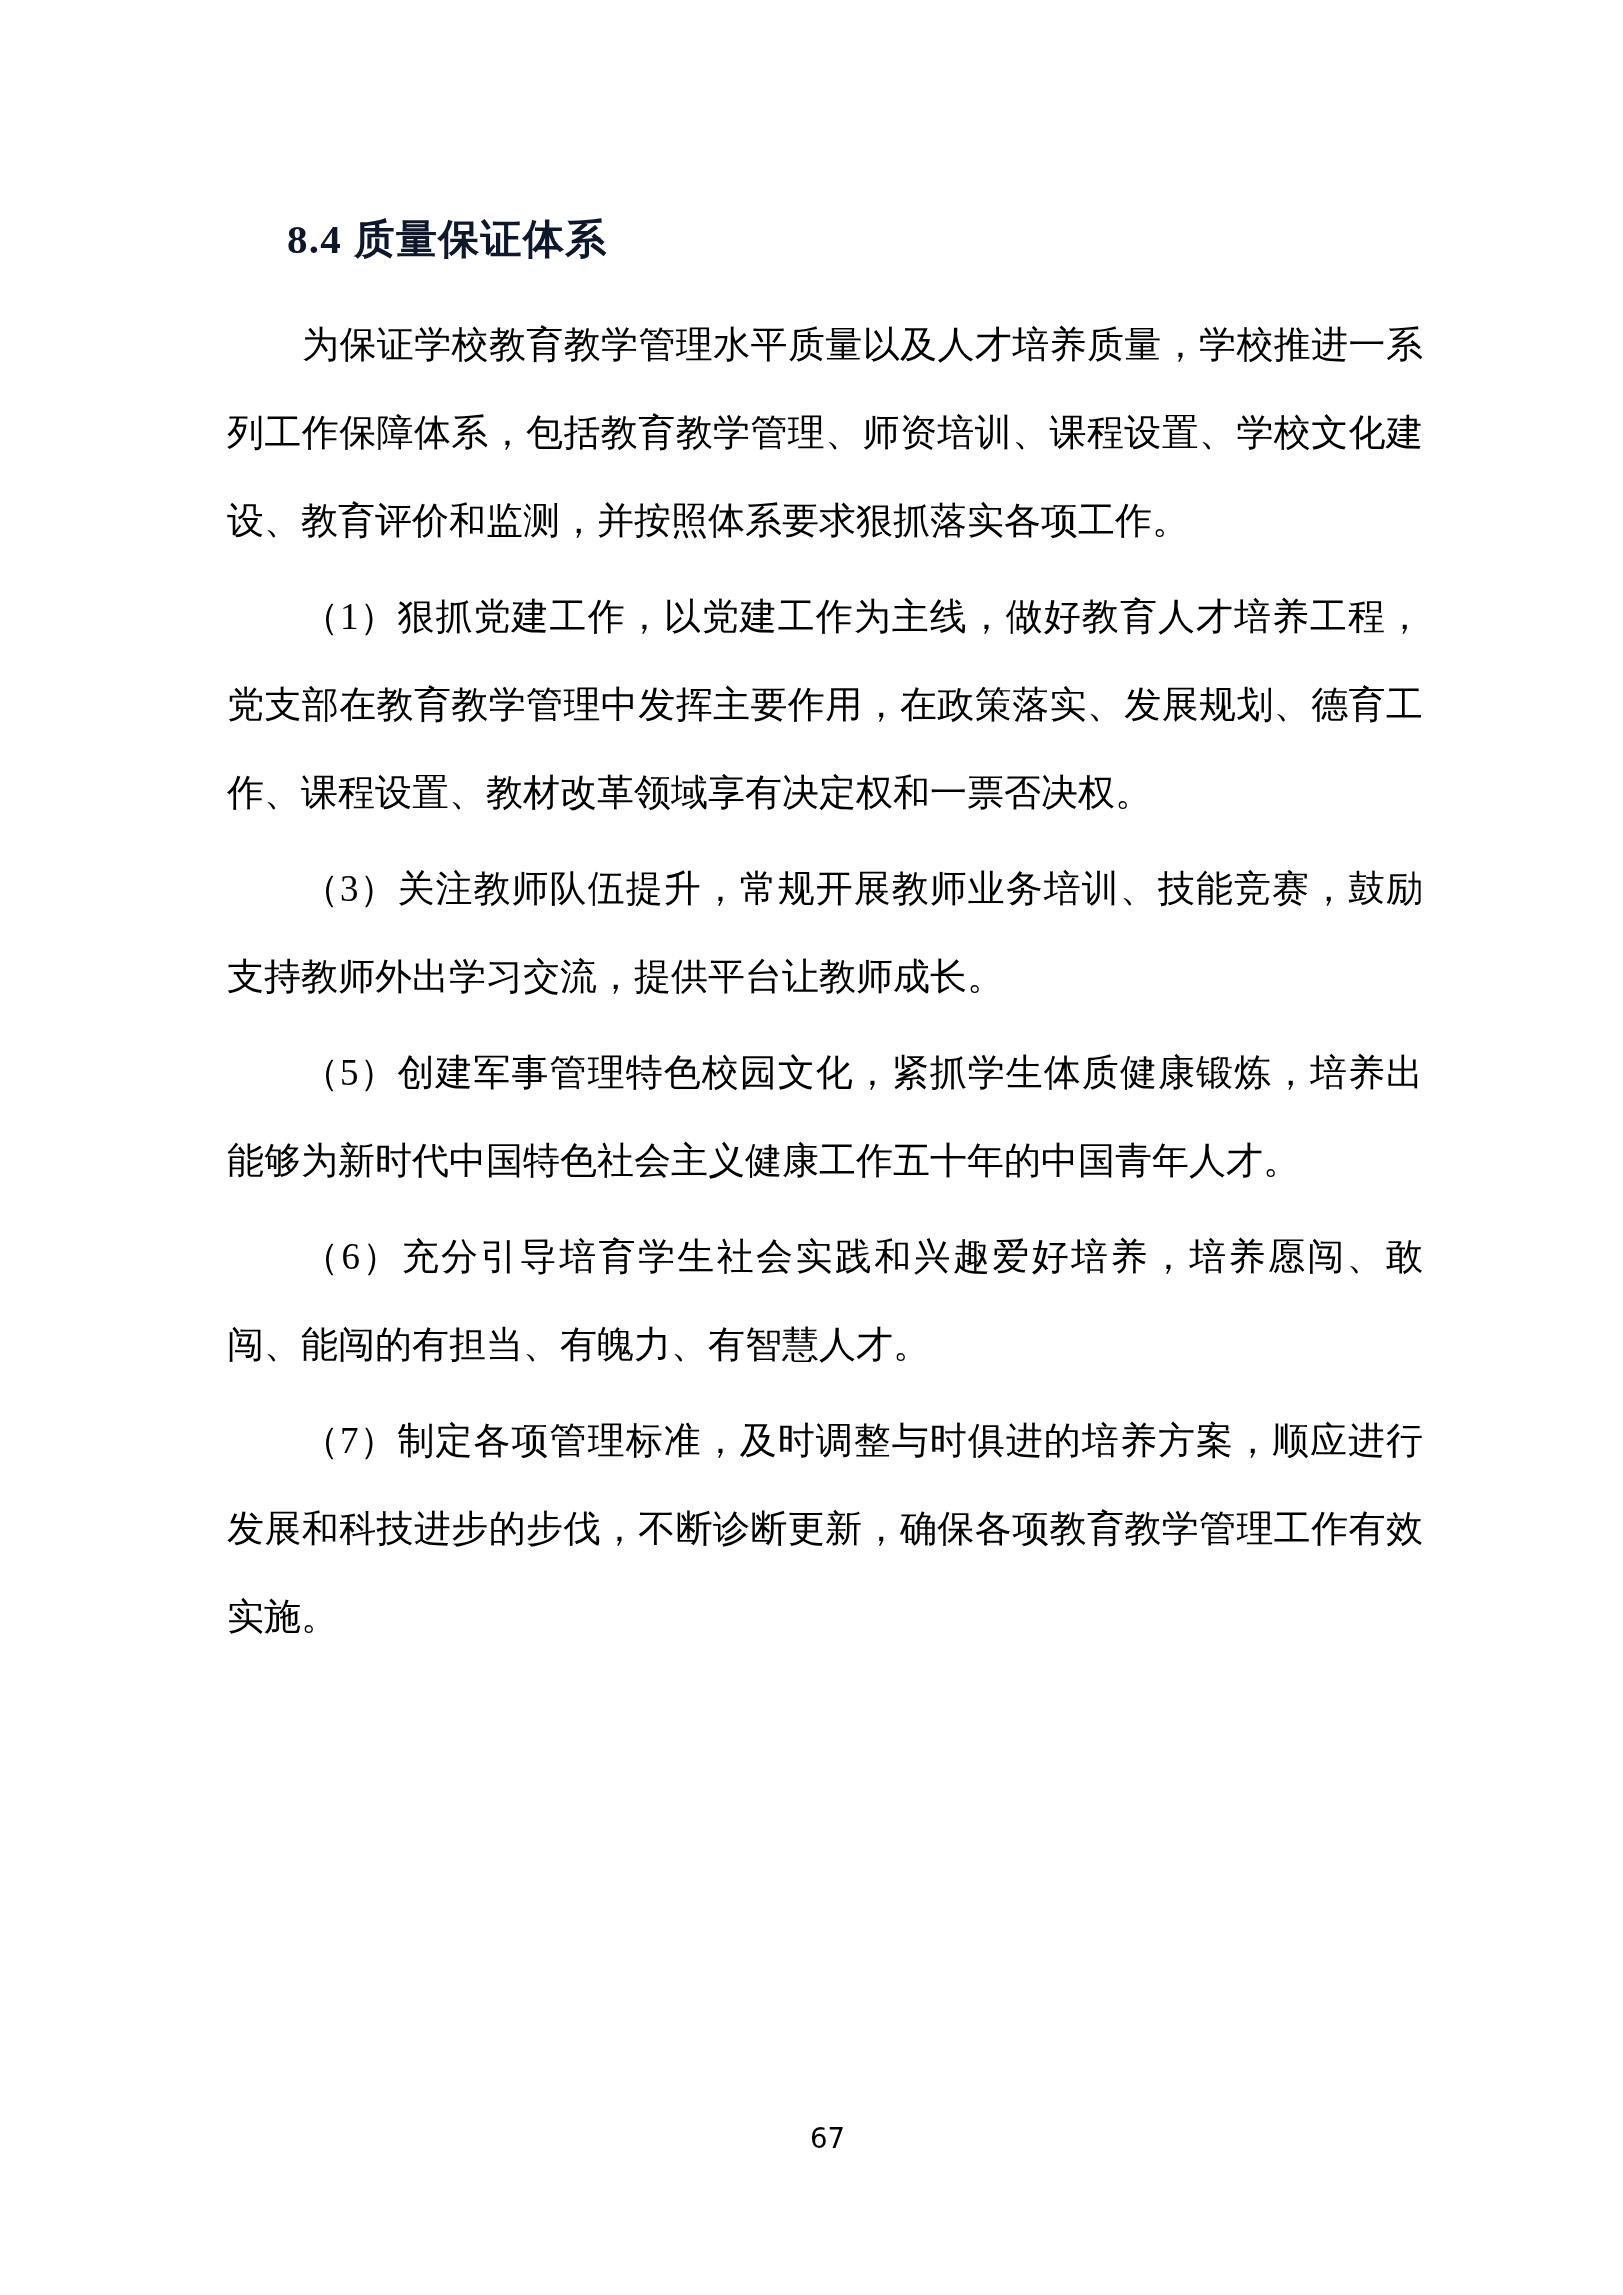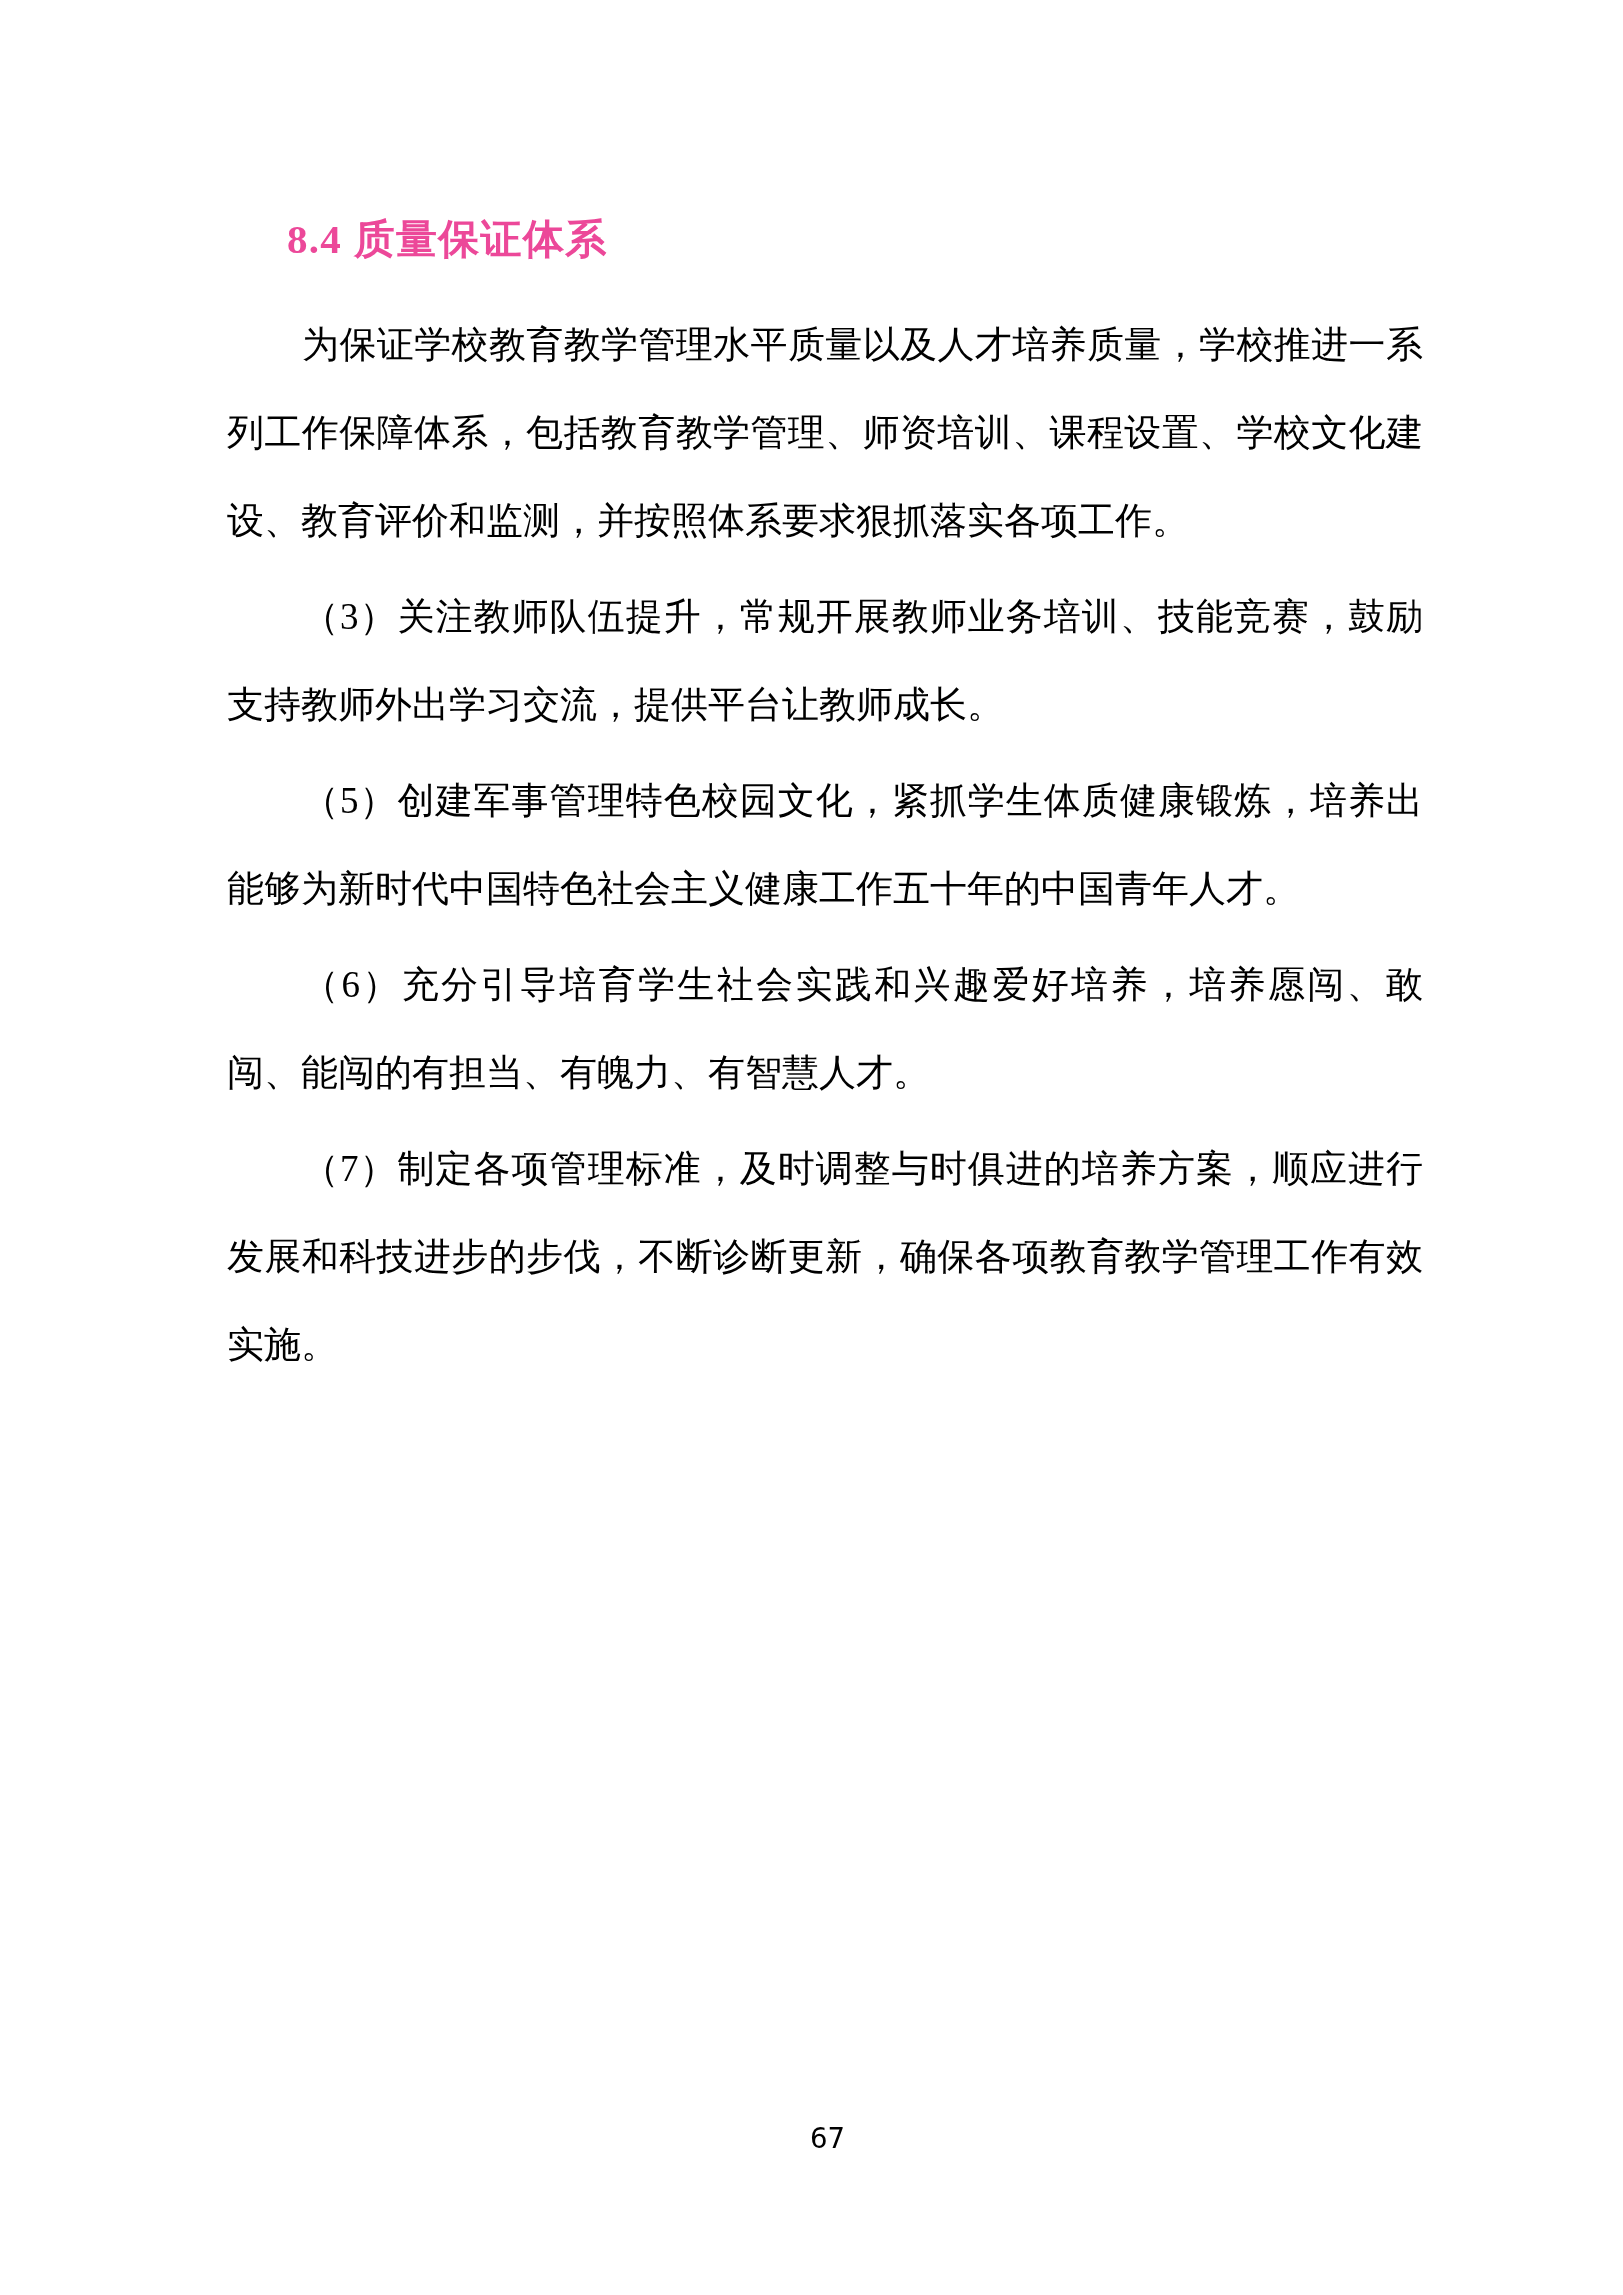--- a/index.html
+++ b/index.html
@@ -22,21 +22,21 @@
     width: 1212px;
   }
   .heading {
     margin: 0;
     font-family: "Liberation Serif", "DejaVu Serif", serif;
     font-weight: bold;
     font-size: 41px;
     line-height: 88px;
     text-indent: 68px;
     letter-spacing: 1.3px;
-    color: #ec4899;
+    color: #0f172a;
     white-space: nowrap;
   }
   .para {
     margin: 8px;
     font-family: "Liberation Serif", "DejaVu Serif", serif;
     font-size: 37px;
     line-height: 88px;
     text-align: justify;
     text-indent: 75px;
     color: #000000;
@@ -56,20 +56,21 @@
     color: #000000;
   }
 </style>
 </head>
 <body>
 
 <div class="page">
   <div class="content">
     <h1 class="heading">8.4 质量保证体系</h1>
     <p class="para first">为保证学校教育教学管理水平质量以及人才培养质量，学校推进一系列工作保障体系，包括教育教学管理、师资培训、课程设置、学校文化建设、教育评价和监测，并按照体系要求狠抓落实各项工作。</p>
+    <p class="para">（1）狠抓党建工作，以党建工作为主线，做好教育人才培养工程，党支部在教育教学管理中发挥主要作用，在政策落实、发展规划、德育工作、课程设置、教材改革领域享有决定权和一票否决权。</p>
     <p class="para">（3）关注教师队伍提升，常规开展教师业务培训、技能竞赛，鼓励支持教师外出学习交流，提供平台让教师成长。</p>
     <p class="para">（5）创建军事管理特色校园文化，紧抓学生体质健康锻炼，培养出能够为新时代中国特色社会主义健康工作五十年的中国青年人才。</p>
     <p class="para">（6）充分引导培育学生社会实践和兴趣爱好培养，培养愿闯、敢闯、能闯的有担当、有魄力、有智慧人才。</p>
     <p class="para">（7）制定各项管理标准，及时调整与时俱进的培养方案，顺应进行发展和科技进步的步伐，不断诊断更新，确保各项教育教学管理工作有效实施。</p>
   </div>
   <div class="page-number">67</div>
 </div>
 
 
 </body></html>

